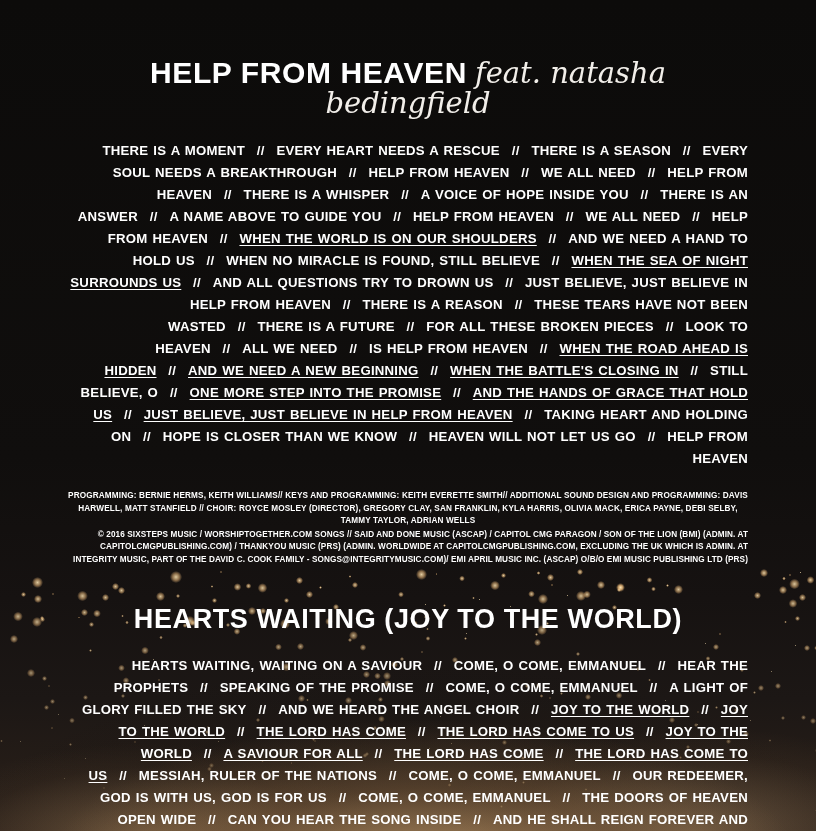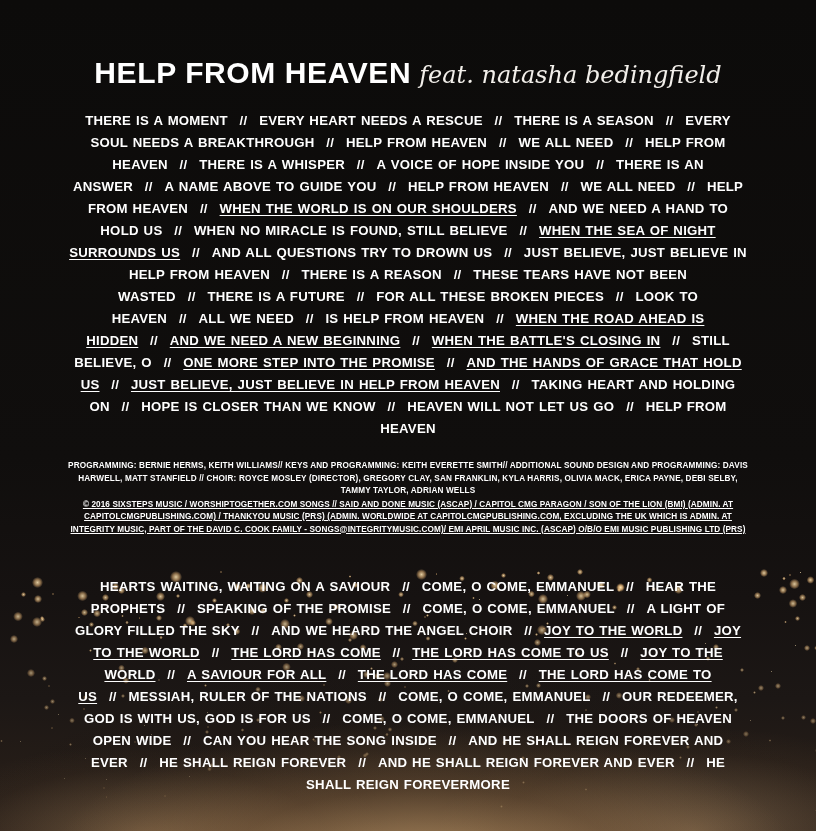--- a/index.html
+++ b/index.html
@@ -50,29 +50,29 @@
     letter-spacing: 0.6px;
     line-height: 1;
     margin: 0;
   }
   .t1 { font-size: 30px; margin-top: 14px; }
   .t2 { font-size: 27px; margin-top: 4px; }
   .feat {
     font-family: "DejaVu Serif", serif;
     font-style: italic;
     font-weight: normal;
-    font-size: 24px;
+    font-size: 29px;
     letter-spacing: 0px;
     margin-left: 8px;
     color: #f2efea;
   }
 
   .lyrics {
     margin: 22px 0 0 0;
-    text-align: center;
+    text-align: right;
     font-family: "Liberation Sans", sans-serif;
     font-weight: bold;
     font-size: 13.2px;
     line-height: 22px;
     letter-spacing: 0.25px;
     color: #ffffff;
     word-spacing: 1px;
   }
   .lyrics .u { text-decoration: underline; text-underline-offset: 2px; }
   .sep { padding: 0 2px; font-weight: bold; }
@@ -94,29 +94,28 @@
     font-family: "Liberation Sans", sans-serif;
     font-weight: bold;
     font-size: 8.2px;
     letter-spacing: 0.15px;
     text-decoration: underline;
     text-underline-offset: 2px;
     color: #ffffff;
   }
   .legal {
     margin: 1px auto 13px auto;
-    text-align: center;
+    text-align: right;
     font-family: "Liberation Sans", sans-serif;
     font-weight: bold;
     font-size: 8.2px;
     line-height: 12.5px;
     letter-spacing: 0.1px;
     color: #ffffff;
     max-width: 680px;
-    text-decoration: underline;
   }
   .block2 { margin-top: 40px; }
 </style>
 </head>
 <body>
 
 <div id="page">
 
   <div class="sparkles" id="sparkles">
       <div class="sp" style="width: 6.7px; height: 6.7px; left: 122.6px; top: 116.4px; opacity: 0.61;"></div>
@@ -357,18 +356,21 @@
       <h1 class="song-title t1">
         <span>HELP FROM HEAVEN</span><span class="feat">feat. natasha bedingfield</span>
       </h1>
       <div class="lyrics" id="lyrics-1"><span>THERE IS A MOMENT</span><span class="sep">&nbsp;&nbsp;//&nbsp;&nbsp;</span><span>EVERY HEART NEEDS A RESCUE</span><span class="sep">&nbsp;&nbsp;//&nbsp;&nbsp;</span><span>THERE IS A SEASON</span><span class="sep">&nbsp;&nbsp;//&nbsp;&nbsp;</span><span>EVERY SOUL NEEDS A BREAKTHROUGH</span><span class="sep">&nbsp;&nbsp;//&nbsp;&nbsp;</span><span>HELP FROM HEAVEN</span><span class="sep">&nbsp;&nbsp;//&nbsp;&nbsp;</span><span>WE ALL NEED</span><span class="sep">&nbsp;&nbsp;//&nbsp;&nbsp;</span><span>HELP FROM HEAVEN</span><span class="sep">&nbsp;&nbsp;//&nbsp;&nbsp;</span><span>THERE IS A WHISPER</span><span class="sep">&nbsp;&nbsp;//&nbsp;&nbsp;</span><span>A VOICE OF HOPE INSIDE YOU</span><span class="sep">&nbsp;&nbsp;//&nbsp;&nbsp;</span><span>THERE IS AN ANSWER</span><span class="sep">&nbsp;&nbsp;//&nbsp;&nbsp;</span><span>A NAME ABOVE TO GUIDE YOU</span><span class="sep">&nbsp;&nbsp;//&nbsp;&nbsp;</span><span>HELP FROM HEAVEN</span><span class="sep">&nbsp;&nbsp;//&nbsp;&nbsp;</span><span>WE ALL NEED</span><span class="sep">&nbsp;&nbsp;//&nbsp;&nbsp;</span><span>HELP FROM HEAVEN</span><span class="sep">&nbsp;&nbsp;//&nbsp;&nbsp;</span><span class="u">WHEN THE WORLD IS ON OUR SHOULDERS</span><span class="sep">&nbsp;&nbsp;//&nbsp;&nbsp;</span><span>AND WE NEED A HAND TO HOLD US</span><span class="sep">&nbsp;&nbsp;//&nbsp;&nbsp;</span><span>WHEN NO MIRACLE IS FOUND, STILL BELIEVE</span><span class="sep">&nbsp;&nbsp;//&nbsp;&nbsp;</span><span class="u">WHEN THE SEA OF NIGHT SURROUNDS US</span><span class="sep">&nbsp;&nbsp;//&nbsp;&nbsp;</span><span>AND ALL QUESTIONS TRY TO DROWN US</span><span class="sep">&nbsp;&nbsp;//&nbsp;&nbsp;</span><span>JUST BELIEVE, JUST BELIEVE IN HELP FROM HEAVEN</span><span class="sep">&nbsp;&nbsp;//&nbsp;&nbsp;</span><span>THERE IS A REASON</span><span class="sep">&nbsp;&nbsp;//&nbsp;&nbsp;</span><span>THESE TEARS HAVE NOT BEEN WASTED</span><span class="sep">&nbsp;&nbsp;//&nbsp;&nbsp;</span><span>THERE IS A FUTURE</span><span class="sep">&nbsp;&nbsp;//&nbsp;&nbsp;</span><span>FOR ALL THESE BROKEN PIECES</span><span class="sep">&nbsp;&nbsp;//&nbsp;&nbsp;</span><span>LOOK TO HEAVEN</span><span class="sep">&nbsp;&nbsp;//&nbsp;&nbsp;</span><span>ALL WE NEED</span><span class="sep">&nbsp;&nbsp;//&nbsp;&nbsp;</span><span>IS HELP FROM HEAVEN</span><span class="sep">&nbsp;&nbsp;//&nbsp;&nbsp;</span><span class="u">WHEN THE ROAD AHEAD IS HIDDEN</span><span class="sep">&nbsp;&nbsp;//&nbsp;&nbsp;</span><span class="u">AND WE NEED A NEW BEGINNING</span><span class="sep">&nbsp;&nbsp;//&nbsp;&nbsp;</span><span class="u">WHEN THE BATTLE'S CLOSING IN</span><span class="sep">&nbsp;&nbsp;//&nbsp;&nbsp;</span><span>STILL BELIEVE, O</span><span class="sep">&nbsp;&nbsp;//&nbsp;&nbsp;</span><span class="u">ONE MORE STEP INTO THE PROMISE</span><span class="sep">&nbsp;&nbsp;//&nbsp;&nbsp;</span><span class="u">AND THE HANDS OF GRACE THAT HOLD US</span><span class="sep">&nbsp;&nbsp;//&nbsp;&nbsp;</span><span class="u">JUST BELIEVE, JUST BELIEVE IN HELP FROM HEAVEN</span><span class="sep">&nbsp;&nbsp;//&nbsp;&nbsp;</span><span>TAKING HEART AND HOLDING ON</span><span class="sep">&nbsp;&nbsp;//&nbsp;&nbsp;</span><span>HOPE IS CLOSER THAN WE KNOW</span><span class="sep">&nbsp;&nbsp;//&nbsp;&nbsp;</span><span>HEAVEN WILL NOT LET US GO</span><span class="sep">&nbsp;&nbsp;//&nbsp;&nbsp;</span><span>HELP FROM HEAVEN</span></div>
 
       <div class="credits">PROGRAMMING: BERNIE HERMS, KEITH WILLIAMS// KEYS AND PROGRAMMING: KEITH EVERETTE SMITH// ADDITIONAL SOUND DESIGN AND PROGRAMMING: DAVIS HARWELL, MATT STANFIELD // CHOIR: ROYCE MOSLEY (DIRECTOR), GREGORY CLAY, SAN FRANKLIN, KYLA HARRIS, OLIVIA MACK, ERICA PAYNE, DEBI SELBY, TAMMY TAYLOR, ADRIAN WELLS</div>
       <div class="legal">© 2016 SIXSTEPS MUSIC / WORSHIPTOGETHER.COM SONGS // SAID AND DONE MUSIC (ASCAP) / CAPITOL CMG PARAGON / SON OF THE LION (BMI) (ADMIN. AT CAPITOLCMGPUBLISHING.COM) / THANKYOU MUSIC (PRS) (ADMIN. WORLDWIDE AT CAPITOLCMGPUBLISHING.COM, EXCLUDING THE UK WHICH IS ADMIN. AT INTEGRITY MUSIC, PART OF THE DAVID C. COOK FAMILY - SONGS@INTEGRITYMUSIC.COM)/ EMI APRIL MUSIC INC. (ASCAP) O/B/O EMI MUSIC PUBLISHING LTD (PRS)</div>
     </div>
 
     <div class="block2">
+      <h1 class="song-title t2">
+        <span>HEARTS WAITING (JOY TO THE WORLD)</span>
+      </h1>
       <div class="lyrics" id="lyrics-2"><span>HEARTS WAITING, WAITING ON A SAVIOUR</span><span class="sep">&nbsp;&nbsp;//&nbsp;&nbsp;</span><span>COME, O COME, EMMANUEL</span><span class="sep">&nbsp;&nbsp;//&nbsp;&nbsp;</span><span>HEAR THE PROPHETS</span><span class="sep">&nbsp;&nbsp;//&nbsp;&nbsp;</span><span>SPEAKING OF THE PROMISE</span><span class="sep">&nbsp;&nbsp;//&nbsp;&nbsp;</span><span>COME, O COME, EMMANUEL</span><span class="sep">&nbsp;&nbsp;//&nbsp;&nbsp;</span><span>A LIGHT OF GLORY FILLED THE SKY</span><span class="sep">&nbsp;&nbsp;//&nbsp;&nbsp;</span><span>AND WE HEARD THE ANGEL CHOIR</span><span class="sep">&nbsp;&nbsp;//&nbsp;&nbsp;</span><span class="u">JOY TO THE WORLD</span><span class="sep">&nbsp;&nbsp;//&nbsp;&nbsp;</span><span class="u">JOY TO THE WORLD</span><span class="sep">&nbsp;&nbsp;//&nbsp;&nbsp;</span><span class="u">THE LORD HAS COME</span><span class="sep">&nbsp;&nbsp;//&nbsp;&nbsp;</span><span class="u">THE LORD HAS COME TO US</span><span class="sep">&nbsp;&nbsp;//&nbsp;&nbsp;</span><span class="u">JOY TO THE WORLD</span><span class="sep">&nbsp;&nbsp;//&nbsp;&nbsp;</span><span class="u">A SAVIOUR FOR ALL</span><span class="sep">&nbsp;&nbsp;//&nbsp;&nbsp;</span><span class="u">THE LORD HAS COME</span><span class="sep">&nbsp;&nbsp;//&nbsp;&nbsp;</span><span class="u">THE LORD HAS COME TO US</span><span class="sep">&nbsp;&nbsp;//&nbsp;&nbsp;</span><span>MESSIAH, RULER OF THE NATIONS</span><span class="sep">&nbsp;&nbsp;//&nbsp;&nbsp;</span><span>COME, O COME, EMMANUEL</span><span class="sep">&nbsp;&nbsp;//&nbsp;&nbsp;</span><span>OUR REDEEMER, GOD IS WITH US, GOD IS FOR US</span><span class="sep">&nbsp;&nbsp;//&nbsp;&nbsp;</span><span>COME, O COME, EMMANUEL</span><span class="sep">&nbsp;&nbsp;//&nbsp;&nbsp;</span><span>THE DOORS OF HEAVEN OPEN WIDE</span><span class="sep">&nbsp;&nbsp;//&nbsp;&nbsp;</span><span>CAN YOU HEAR THE SONG INSIDE</span><span class="sep">&nbsp;&nbsp;//&nbsp;&nbsp;</span><span>AND HE SHALL REIGN FOREVER AND EVER</span><span class="sep">&nbsp;&nbsp;//&nbsp;&nbsp;</span><span>HE SHALL REIGN FOREVER</span><span class="sep">&nbsp;&nbsp;//&nbsp;&nbsp;</span><span>AND HE SHALL REIGN FOREVER AND EVER</span><span class="sep">&nbsp;&nbsp;//&nbsp;&nbsp;</span><span>HE SHALL REIGN FOREVERMORE</span></div>
 
     </div>
 
   </div>
 </div>
 
 </body></html>

